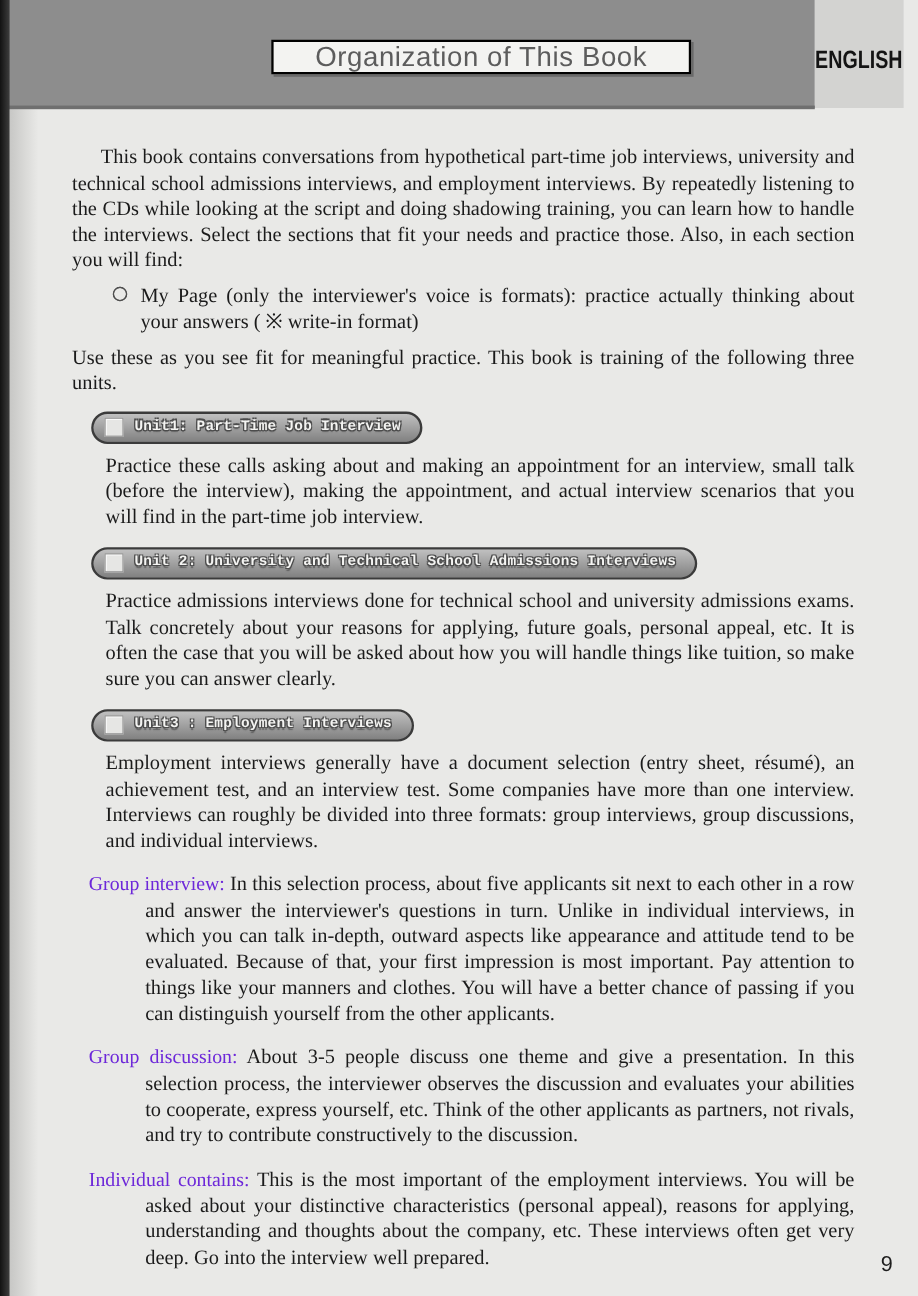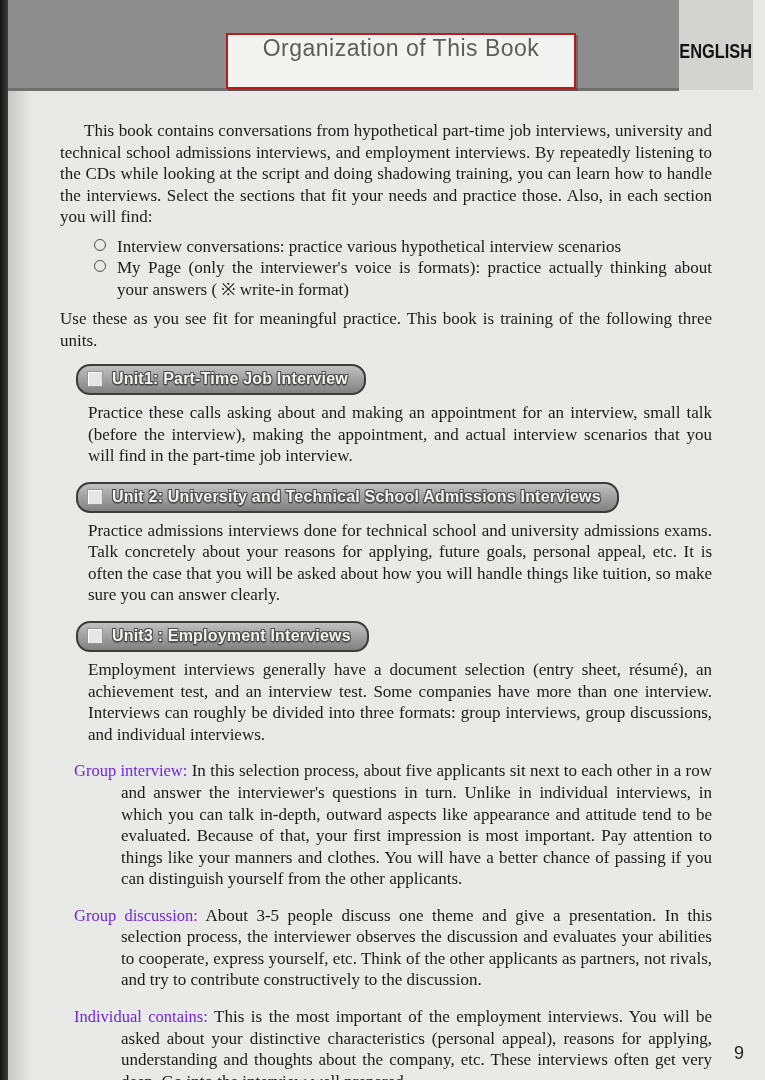--- a/index.html
+++ b/index.html
@@ -24,24 +24,24 @@
   
   .banner {
     position:absolute; left:0; top:0; width:679px; height:90px;
     background:#8d8d8d; z-index:2;
   }
   .banner-underline {
     position:absolute; left:0; top:88px; width:679px; height:3px;
     background:#6f6f6f; z-index:3;
   }
   .title-box {
-    position:absolute; left:226px; top:33px; width:350px; height:56px;
-    background:#f3f3f1; border:2px solid #b91c1c;
+    position:absolute; left:226px; top:33px; width:350px; height:29px;
+    background:#f3f3f1; border:2px solid #000000;
     box-shadow:2px 2px 0 rgba(40,40,40,.35);
-    display:flex; align-items:flex-start; justify-content:center;
+    display:flex; align-items:center; justify-content:center;
     box-sizing:border-box; z-index:4;
   }
   .title-text {
     font-family:"Liberation Sans", sans-serif;
     font-size:23px; color:#5c5c5c; letter-spacing:.5px; white-space:nowrap;
   }
   .tab {
     position:absolute; left:679px; top:0; width:74px; height:90px;
     background:#d3d3d1; z-index:2;
     display:flex; align-items:center; justify-content:center;
@@ -71,22 +71,22 @@
     background:linear-gradient(180deg,#c0c0c0,#818181);
     border:2px solid #3b3b3b; border-radius:14px;
     padding:3px 16px 4px 9px; margin:13px 0 7px 16px;
   }
   .checkbox {
     width:14px; height:14px; background:#e6e6e4;
     border:1px solid #969696; box-shadow:inset 1px 1px 0 #fafafa;
     flex:0 0 auto;
   }
   .unit-heading {
-    font-family:Liberation Sans, sans-serif; font-weight:bold;
-    font-size:16px; color:#f4f4f2; white-space:nowrap; letter-spacing:.2px;
+    font-family:Liberation Mono, monospace; font-weight:bold;
+    font-size:12px; color:#f4f4f2; white-space:nowrap; letter-spacing:.2px;
     text-shadow:-1px -1px 0 #4c4c4c, 1px -1px 0 #4c4c4c,
                 -1px 1px 0 #4c4c4c, 1px 1px 0 #4c4c4c,
                  0 2px 1px rgba(40,40,40,.5);
   }
   .unit-body { margin:0 0 2px 28px; text-align:justify; }
   .itype { margin:15px 0 0 14px; padding-left:47px; text-indent:-47px; }
   .itype-label {
     font-family:Liberation Serif, serif; font-size:16.5px; color:#6d28d9;
   }
   .page-num {
@@ -112,21 +112,20 @@
   <div class="page-edge"></div>
   <div class="spine"></div>
 
   <div class="content">
 
     <p class="intro">This book contains conversations from hypothetical part-time job interviews, university and technical school admissions interviews, and employment interviews. By repeatedly listening to the CDs while looking at the script and doing shadowing training, you can learn how to handle the interviews. Select the sections that fit your needs and practice those. Also, in each section you will find:</p>
 
     <ul class="features">
       <li class="feature">
         <span class="circle-bullet"></span>
-        <span>Interview conversations: practice various hypothetical interview scenarios</span>
       </li>
       <li class="feature">
         <span class="circle-bullet"></span>
         <span>My Page (only the interviewer's voice is formats): practice actually thinking about your answers ( ※ write-in format)</span>
       </li>
     </ul>
 
     <p class="middle">Use these as you see fit for meaningful practice. This book is training of the following three units.</p>
 
     <div>

